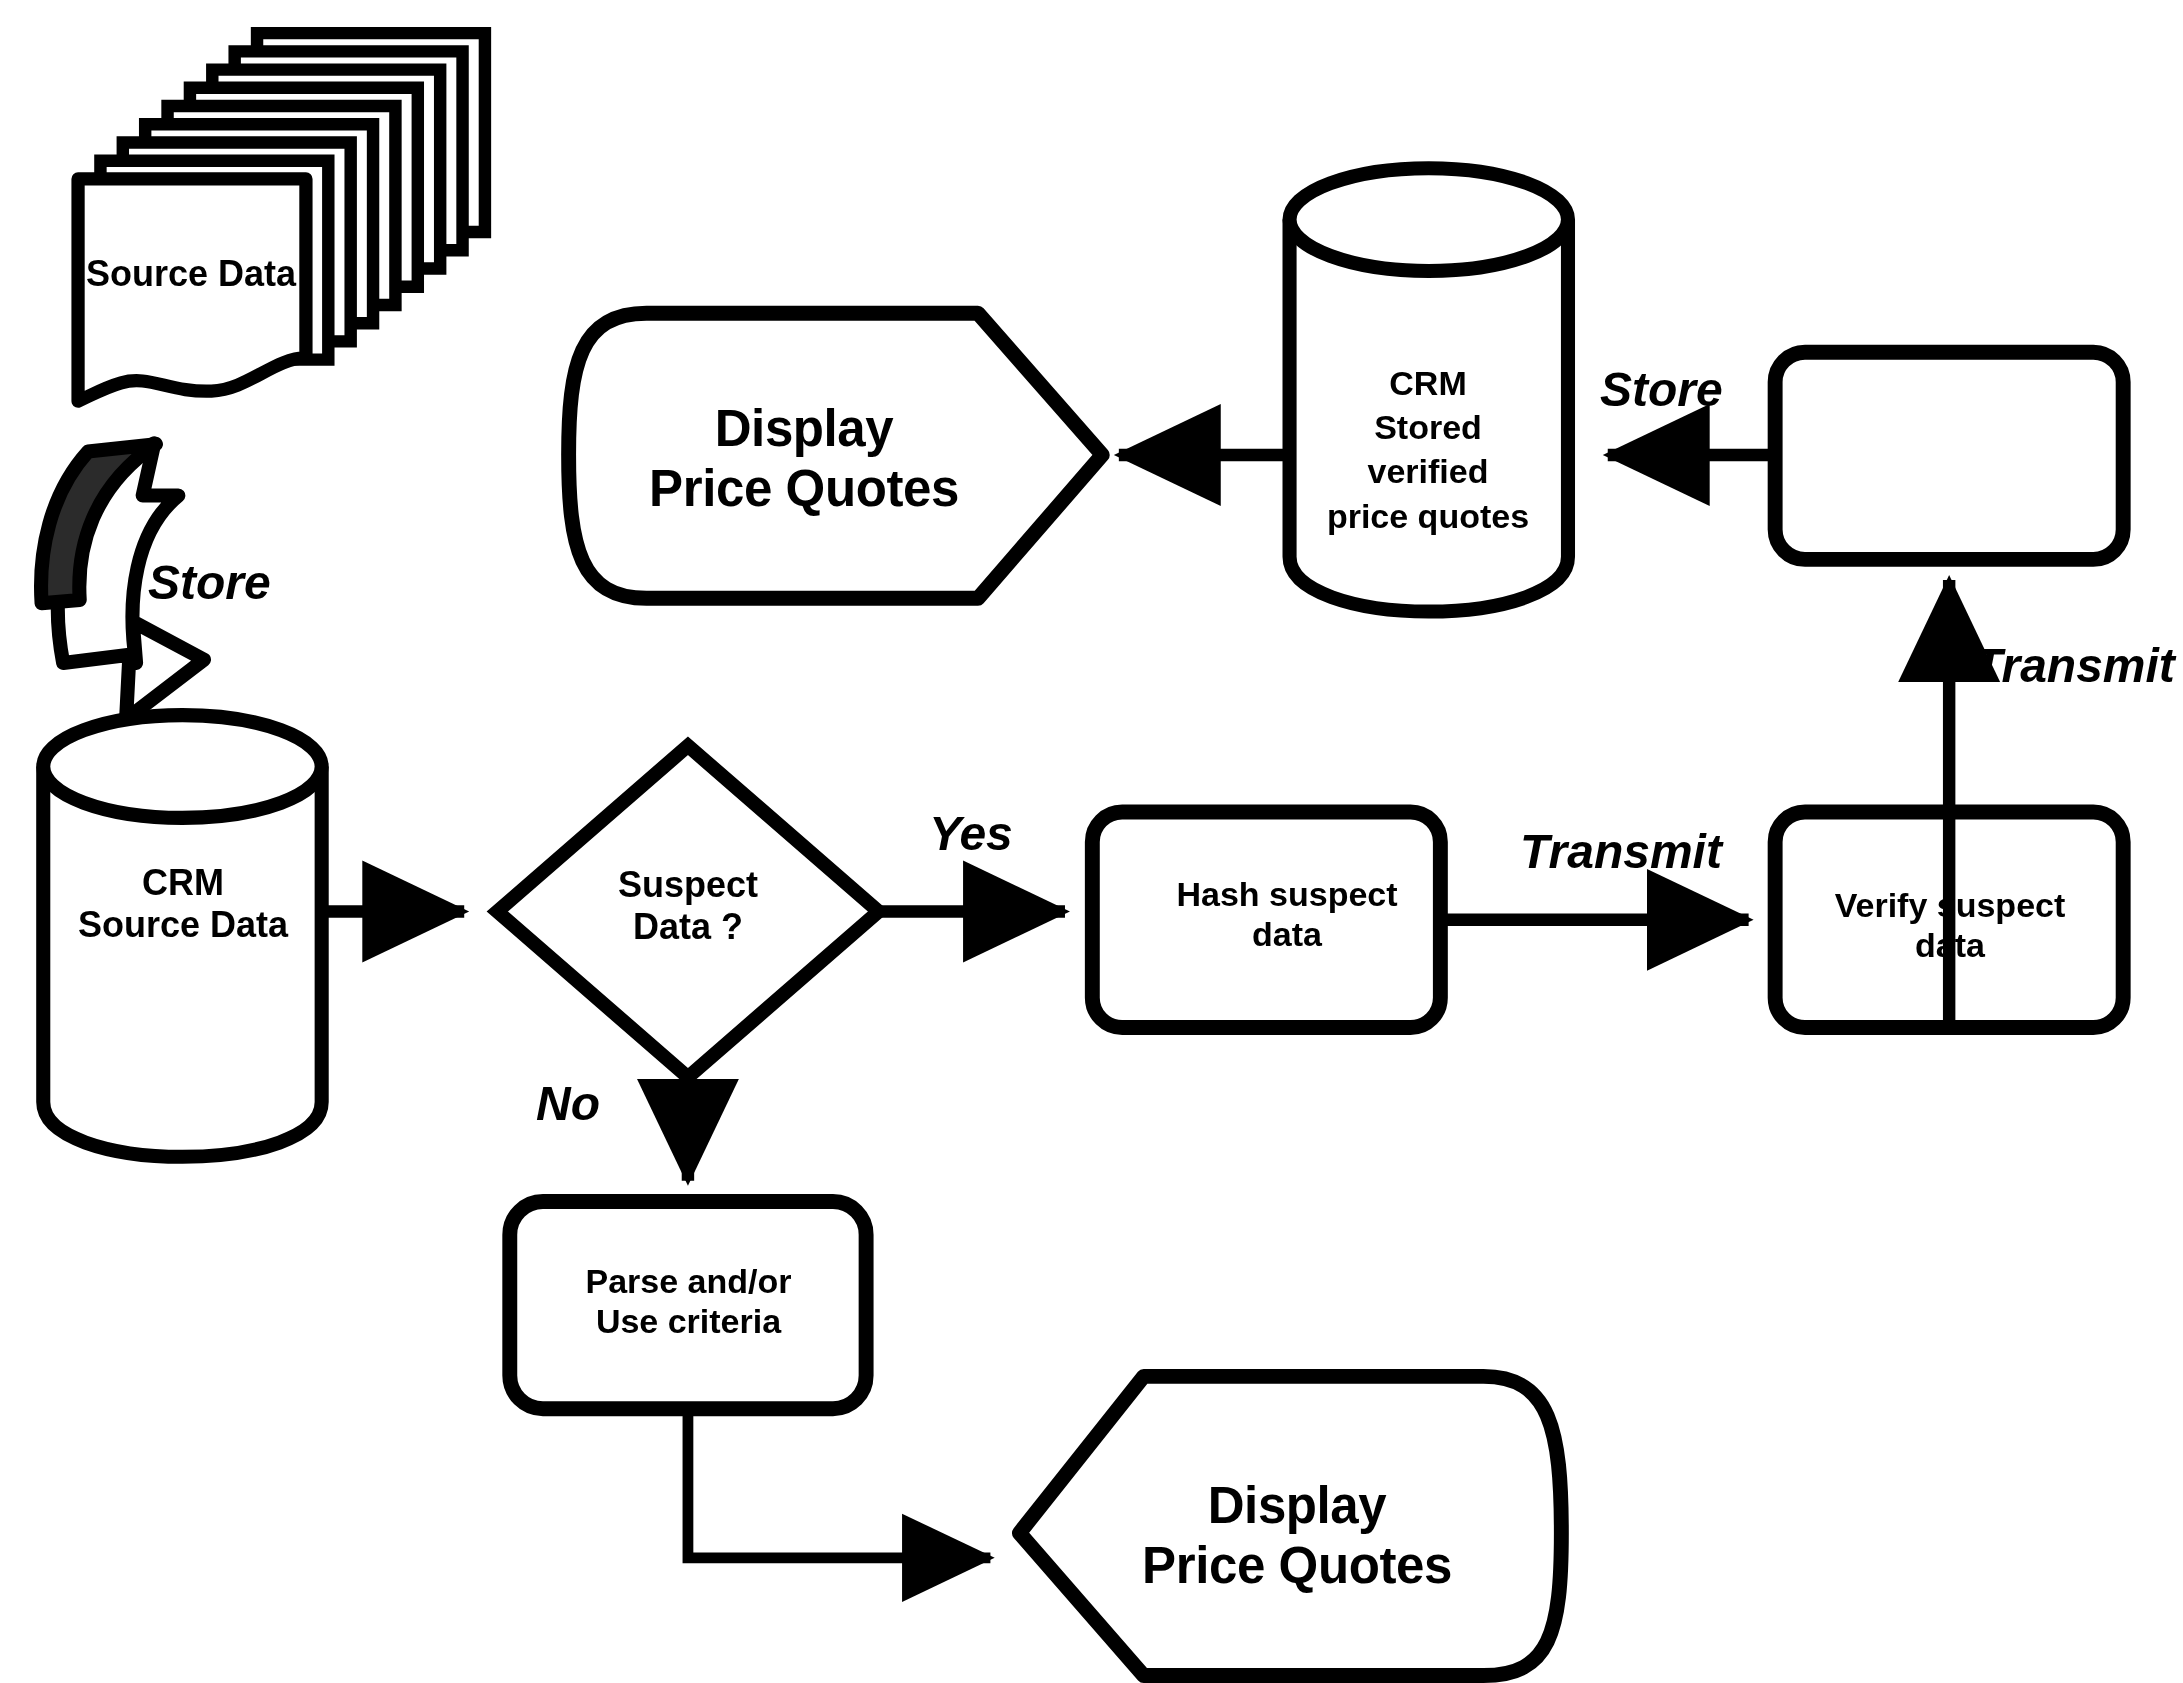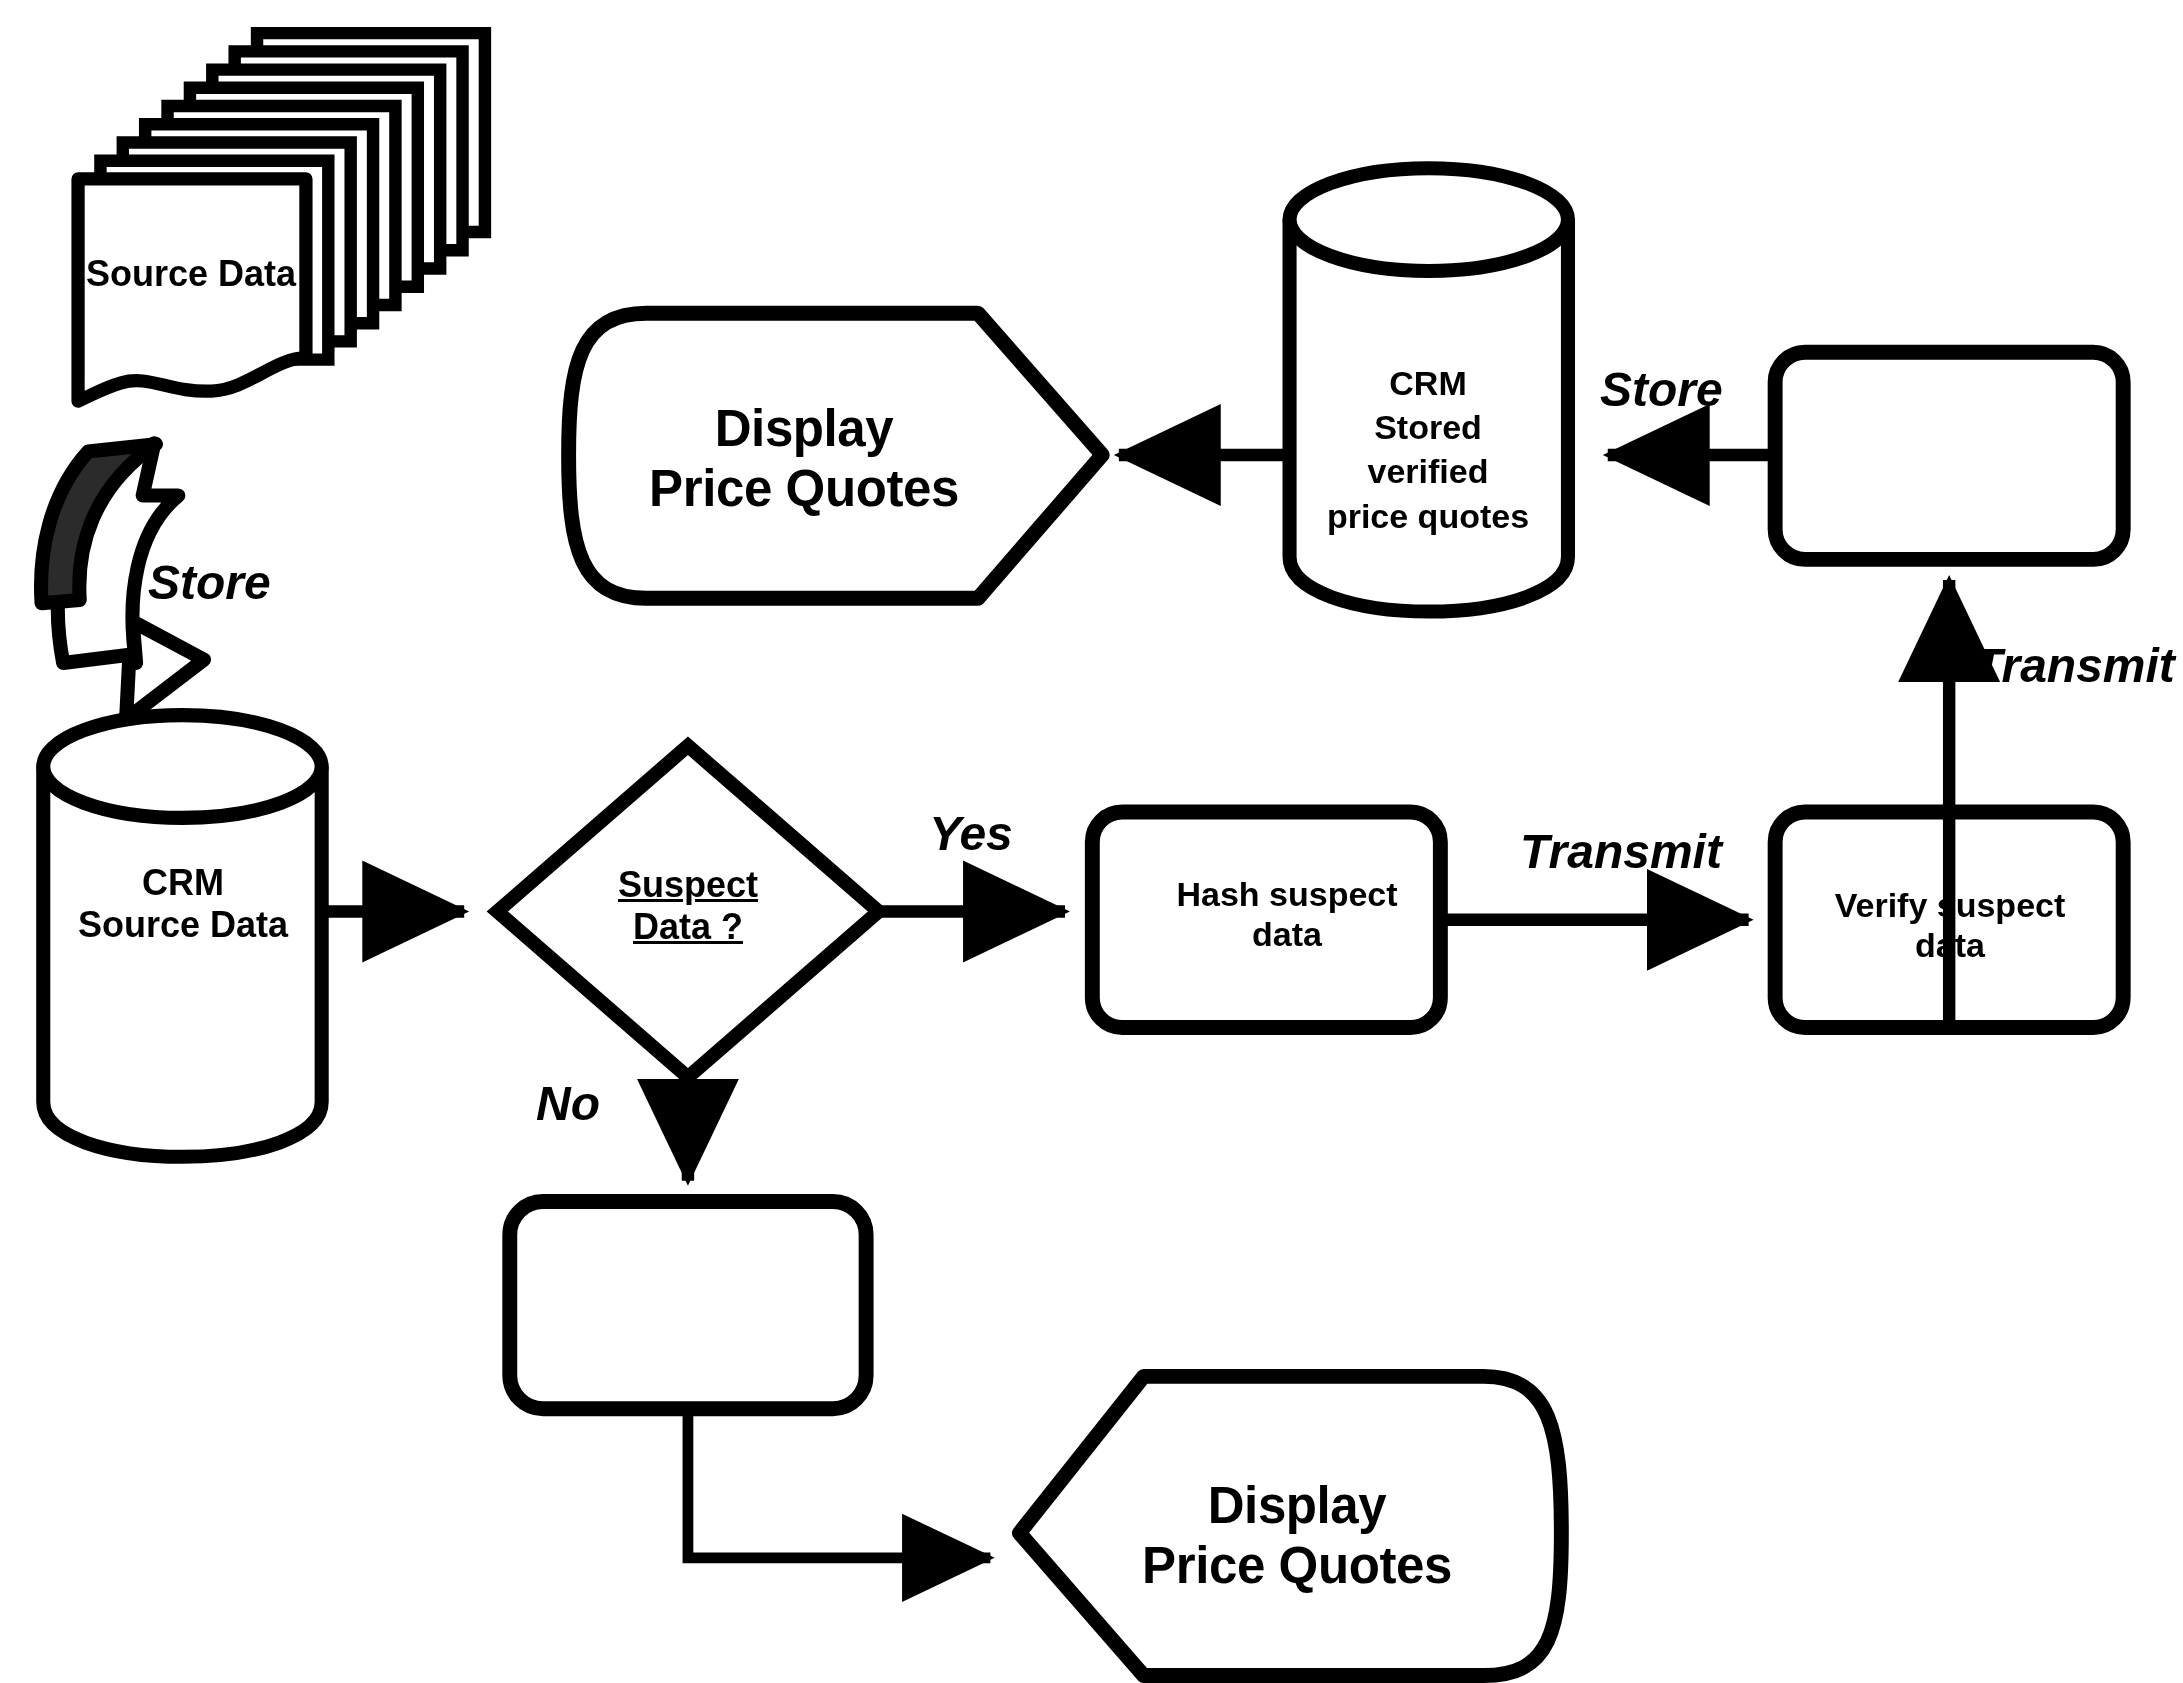--- a/index.html
+++ b/index.html
@@ -174,21 +174,21 @@
     </g>
   </svg>
 
   <div class="lbl med" style="left:83px; top:253px; width:216px;">Source Data</div>
 
   <div class="lbl edge" style="left:148px; top:555px; width:157px; text-align:left;">Store</div>
 
   <div class="lbl med" style="left:46px; top:862px; width:274px;">CRM
 Source Data</div>
 
-  <div class="lbl med" style="left:568px; top:864px; width:240px;text-decoration:underline;">Suspect
+  <div class="lbl med" style="left:568px; top:864px; width:240px;">Suspect
 Data ?</div>
 
   <div class="lbl edge" style="left:917px; top:806px; width:108px;">Yes</div>
 
   <div class="lbl edge" style="left:514px; top:1076px; width:108px;text-align:center;">No</div>
 
   <div class="lbl sml" style="left:1101px; top:874px; width:372px;">Hash suspect
 data</div>
 
   <div class="lbl edge" style="left:1484px; top:824px; width:274px;">Transmit</div>
@@ -202,18 +202,20 @@
   <div class="lbl edge" style="left:1600px; top:362px; width:166px; text-align:left;">Store</div>
 
   <div class="lbl sml" style="left:1291px; top:361px; width:274px; line-height:1.30;">CRM
 Stored
 verified
 price quotes</div>
 
   <div class="lbl big" style="left:572px; top:380px; width:464px;">Display
 Price Quotes</div>
 
+  <div class="lbl sml" style="left:516px; top:1261px; width:345px;">Parse and/or
+Use criteria</div>
 
   <div class="lbl big" style="left:1065px; top:1457px; width:464px;">Display
 Price Quotes</div>
 
 </div>
 
 
 </body></html>

